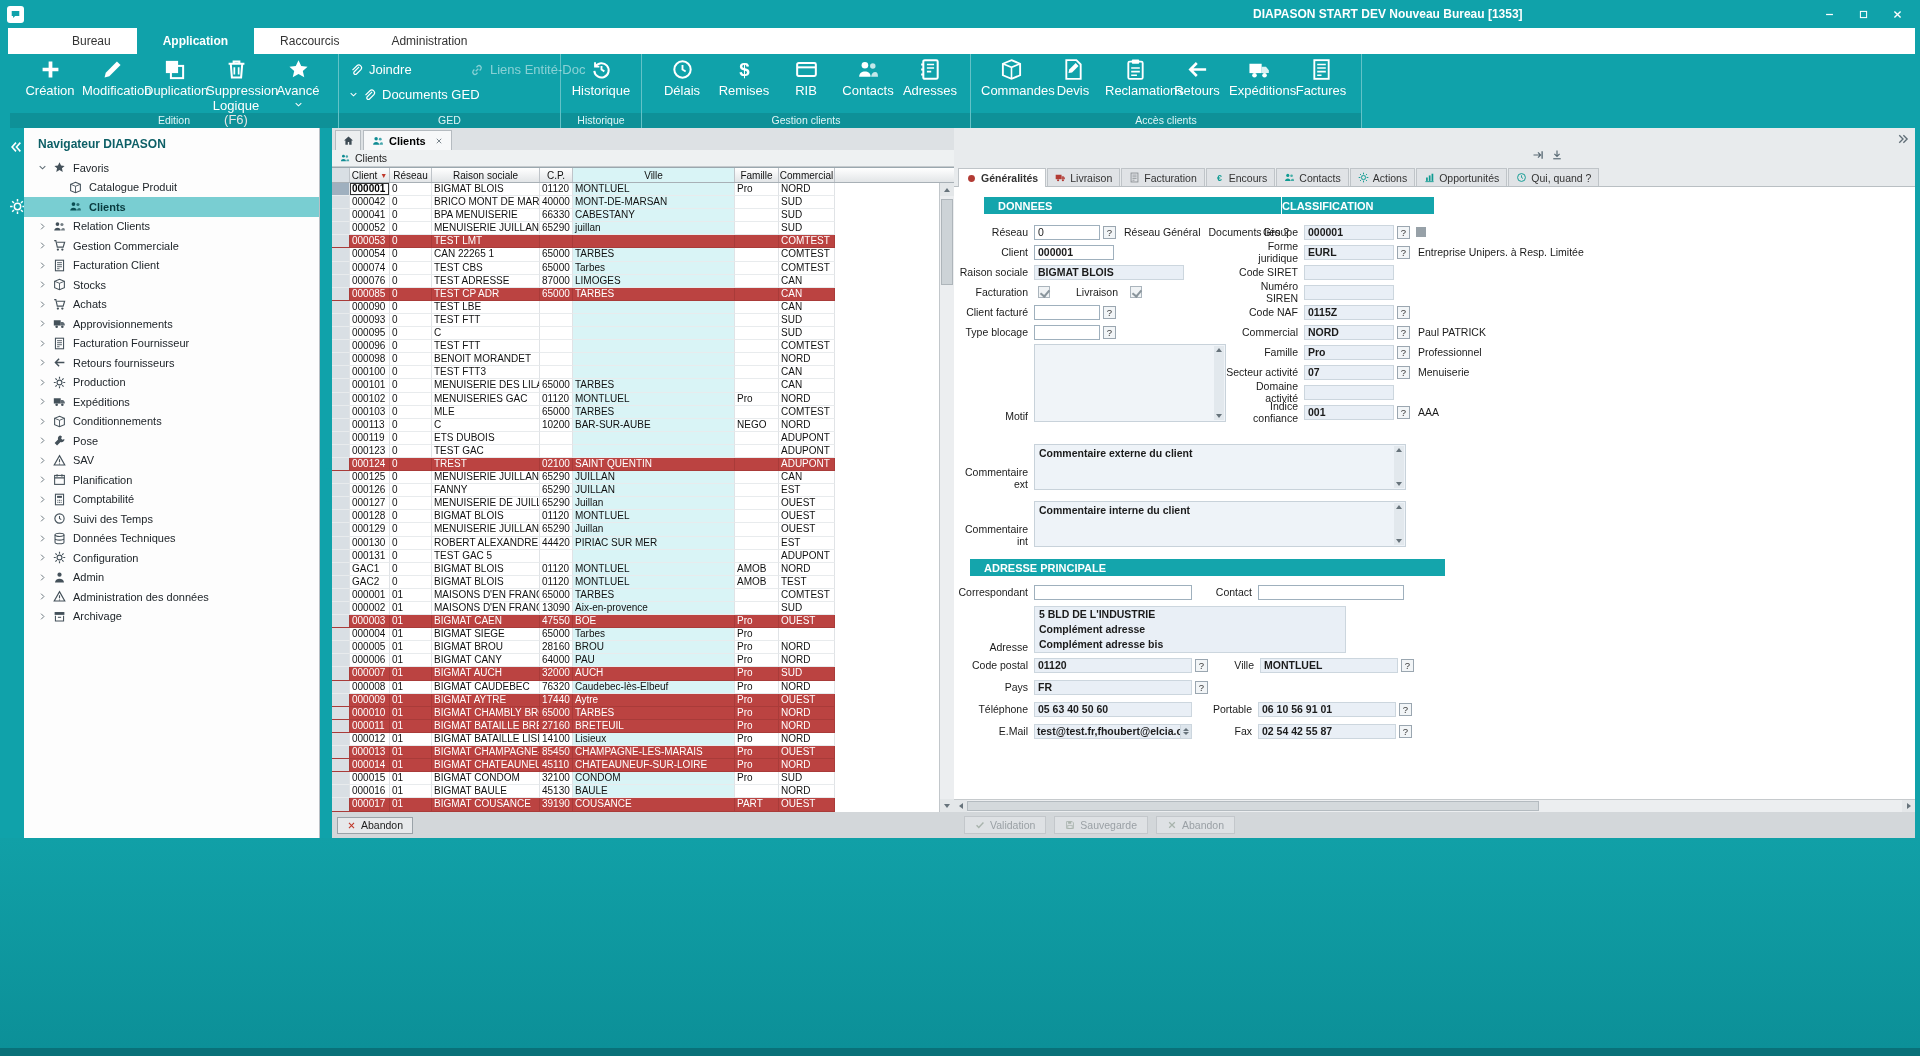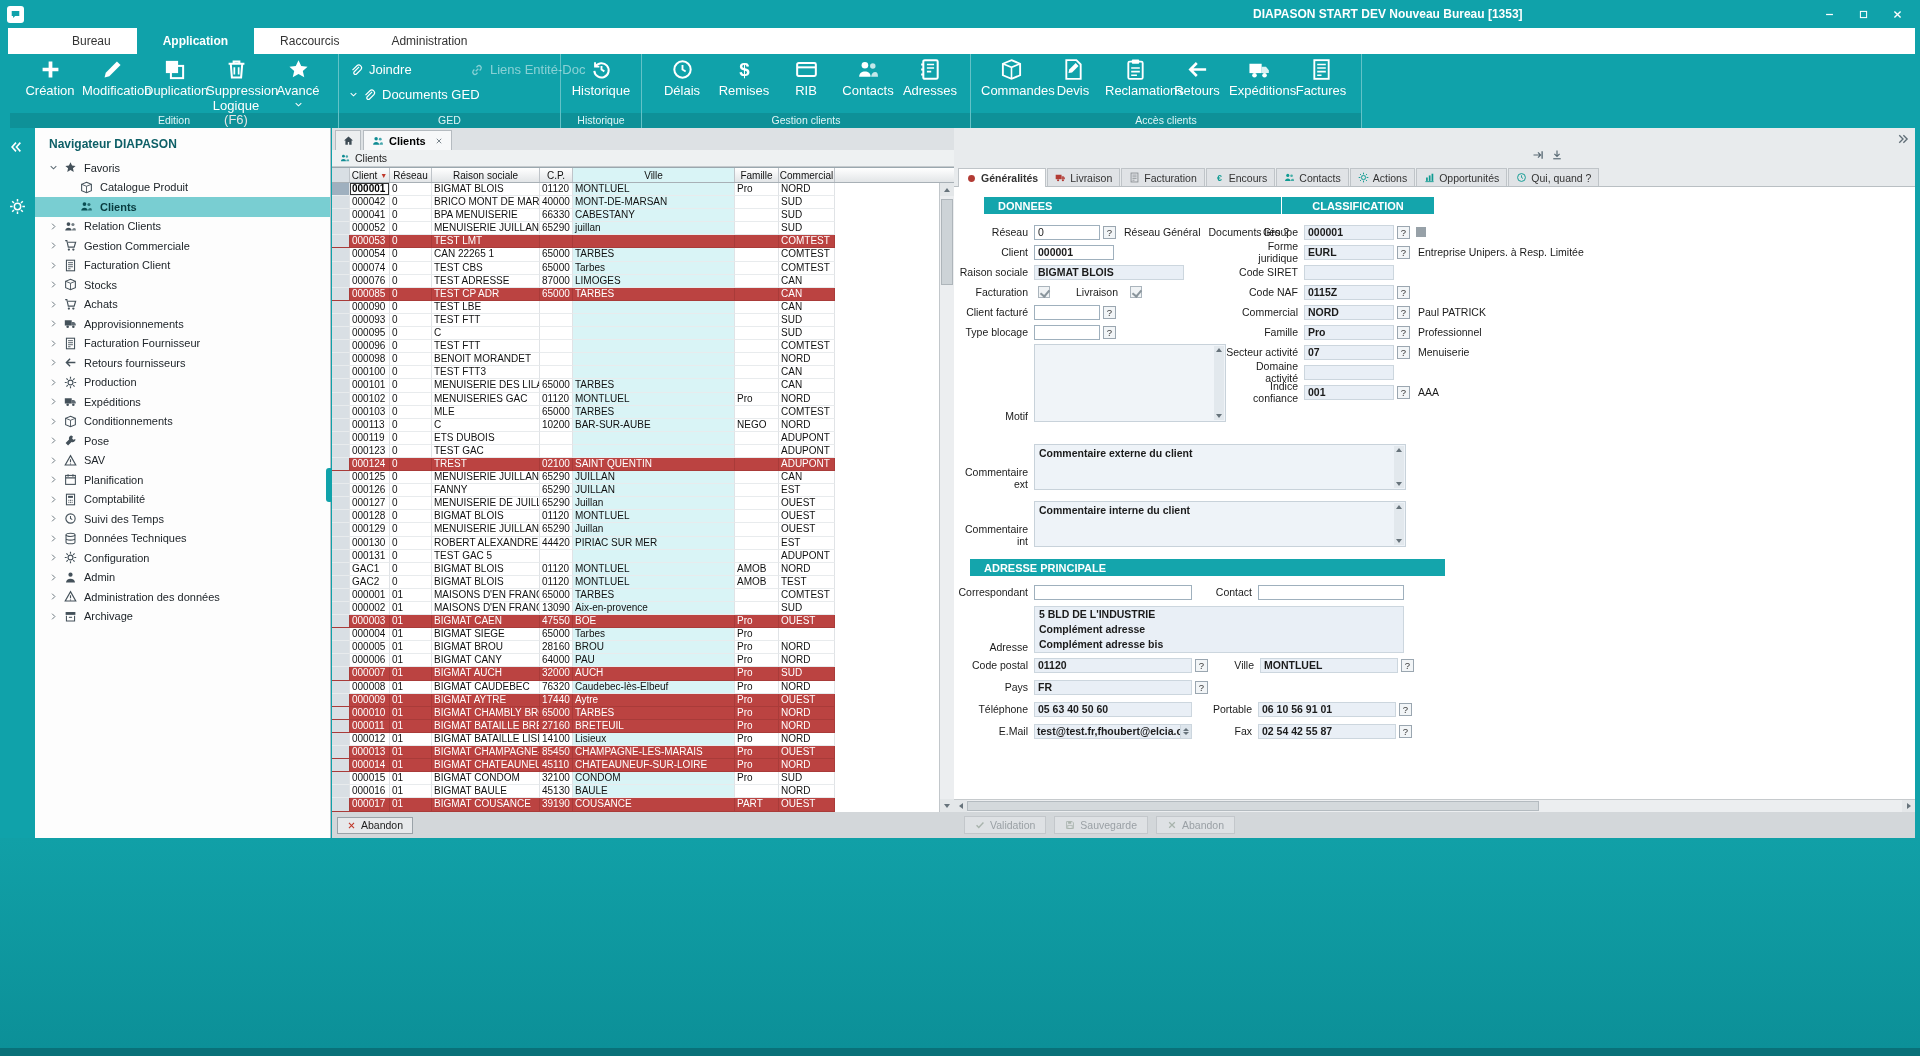--- a/index.html
+++ b/index.html
@@ -37,21 +37,21 @@
   .disabled{opacity:.5}
 
   
   .main{position:absolute;top:128px;left:0;right:0;height:710px;background:#10a2aa}
   .leftstrip{position:absolute;left:0;top:0;width:36px;height:100%;background:#10a2aa}
   .dockbtn{position:absolute;left:9px;color:#fff;cursor:pointer}
   .dockbtn .ic{width:17px;height:17px}
   .dockbtn.coll{top:12px}
   .dockbtn.coll .ic{width:14px;height:14px}
   .dockbtn.gearbtn{top:70px}
-  .sidebar{position:absolute;left:35px;top:0;width:296px;height:100%;background:#fdfdfd;border-right:1px solid #b9bfc5}
+  .sidebar{position:absolute;left:24px;top:0;width:296px;height:100%;background:#fdfdfd;border-right:1px solid #b9bfc5}
   .sb-title{padding:9px 0 7px 14px;font-size:12px;font-weight:bold;color:#0d5f66}
   .titem{display:flex;align-items:center;height:19.5px;padding-left:14px;font-size:11px;color:#20262b;cursor:pointer;white-space:nowrap}
   .titem .tchev{width:9px;height:9px;color:#5d6a73;margin-right:6px;flex-shrink:0}
   .tchev-sp{width:31px;flex-shrink:0}
   .ticn{width:13px;height:13px;color:#44515a;margin-right:7px;flex-shrink:0}
   .titem.selected{background:#79ced2;color:#083a3e;font-weight:bold}
   .titem.selected .ticn{color:#0b4e53}
   .splitter{position:absolute;left:326px;top:340px;width:7px;height:34px;background:#10a2aa;border-radius:3px;cursor:col-resize}
 
   
@@ -101,21 +101,21 @@
   .rp-tools .tool{cursor:pointer}
   .rp-tools .ic{width:12px;height:12px}
   .rp-tabs{height:19px;display:flex;align-items:flex-end;padding-left:4px;gap:1px}
   .ptab{height:18px;display:flex;align-items:center;gap:4px;padding:0 7px;font-size:10.5px;background:#e0e3e6;border:1px solid #bfc4c8;border-bottom:none;color:#333;cursor:pointer;white-space:nowrap}
   .ptab.active{background:#fff;font-weight:bold;margin-bottom:-1px;z-index:2;height:19px}
   .ptab .ic{width:11px;height:11px}
   .rp-body{flex:1;background:#fff;border-top:1px solid #b9bfc3;padding-top:10px;position:relative;overflow:hidden;z-index:1}
 
   .sec-row{display:flex;margin-left:30px;gap:1px}
   .sec-bar{height:17px;background:#14a5ac;color:#fff;font-weight:bold;font-size:11px;display:flex;align-items:center;padding-left:14px;width:297px}
-  .sec-bar.classif{width:152px;justify-content:center;padding-left:0}
+  .sec-bar.classif{width:152px;padding-left:0}
   .sec-bar.adresse{margin-left:16px;margin-top:12px;width:475px}
 
   .cols{position:relative;height:206px;margin-top:8px}
   .colL{position:absolute;left:0;top:0;width:300px}
   .colR{position:absolute;left:272px;top:0;width:660px}
   .frow{display:flex;align-items:center;height:20px;font-size:10.5px;color:#1b1b1b}
   .frow.top{align-items:flex-end;padding-top:2px;height:auto}
   .flab{width:80px;text-align:right;padding-right:6px;flex-shrink:0}
   .flabR{width:78px;text-align:right;padding-right:6px;flex-shrink:0}
   .flab3{width:66px;text-align:right;padding-right:6px;flex-shrink:0}
@@ -133,21 +133,21 @@
   .cbox.second{margin-left:12px}
   .tarea{position:relative;background:#eef3f8;border:1px solid #c8d2da;flex-shrink:0}
   .tarea.motif{width:192px;height:78px;background:#f0f4f8}
   .tarea.tbig{width:372px;height:46px}
   .ttext{display:block;font-weight:bold;font-size:10.5px;padding:2px 14px 0 4px}
   .tstrip{position:absolute;right:1px;top:1px;bottom:1px;width:10px;background:#e2e8ed;display:flex;flex-direction:column;justify-content:space-between;align-items:center;padding:2px 0}
   .cmt{margin-top:14px}
   .cmt2{margin-top:9px}
   .addr{margin-top:6px}
   .addr .frow{margin-top:2px}
-  .alines{width:370px;border:1px solid #ccd6de;background:#e9eff6;flex-shrink:0}
+  .alines{width:312px;border:1px solid #ccd6de;background:#e9eff6;flex-shrink:0}
   .aline{height:15px;font-weight:bold;font-size:10.5px;line-height:15px;padding-left:4px;white-space:nowrap;overflow:hidden}
   .combo{display:flex;align-items:center;width:158px;height:15px;background:#e9eff6;border:1px solid #ccd6de;flex-shrink:0}
   .ctext{flex:1;font-size:10.5px;line-height:13px;padding:0 2px;overflow:hidden;white-space:nowrap}
   .spin{width:11px;align-self:stretch;border-left:1px solid #ccd6de;display:flex;flex-direction:column;align-items:center;justify-content:center;gap:1px;cursor:pointer;background:#dde5ec}
   .spin .tri{border-left-width:3px;border-right-width:3px}
   .spin .tri.u{border-bottom-width:3.5px}
   .spin .tri.d{border-top-width:3.5px}
 
   .hscroll{height:13px;background:#eceef0;border-top:1px solid #c6cacd;position:relative}
   .harr{position:absolute;top:0;width:13px;height:12px;display:flex;align-items:center;justify-content:center;background:#e4e7e9;cursor:pointer}
@@ -1324,20 +1324,24 @@
               <label class="flabR">Forme juridique</label>
               <span class="inp w90 bold">EURL</span>
               <span class="qbtn">?</span>
               <span class="fnote">Entreprise Unipers. à Resp. Limitée</span>
             </div>
             <div class="frow">
               <label class="flabR">Code SIRET</label>
               <span class="inp w90"></span>
             </div>
             <div class="frow">
+              <label class="flabR">Numéro SIREN</label>
+              <span class="inp w90"></span>
+            </div>
+            <div class="frow">
               <label class="flabR">Code NAF</label>
               <span class="inp w90 bold">0115Z</span>
               <span class="qbtn">?</span>
             </div>
             <div class="frow">
               <label class="flabR">Commercial</label>
               <span class="inp w90 bold">NORD</span>
               <span class="qbtn">?</span>
               <span class="fnote">Paul PATRICK</span>
             </div>

